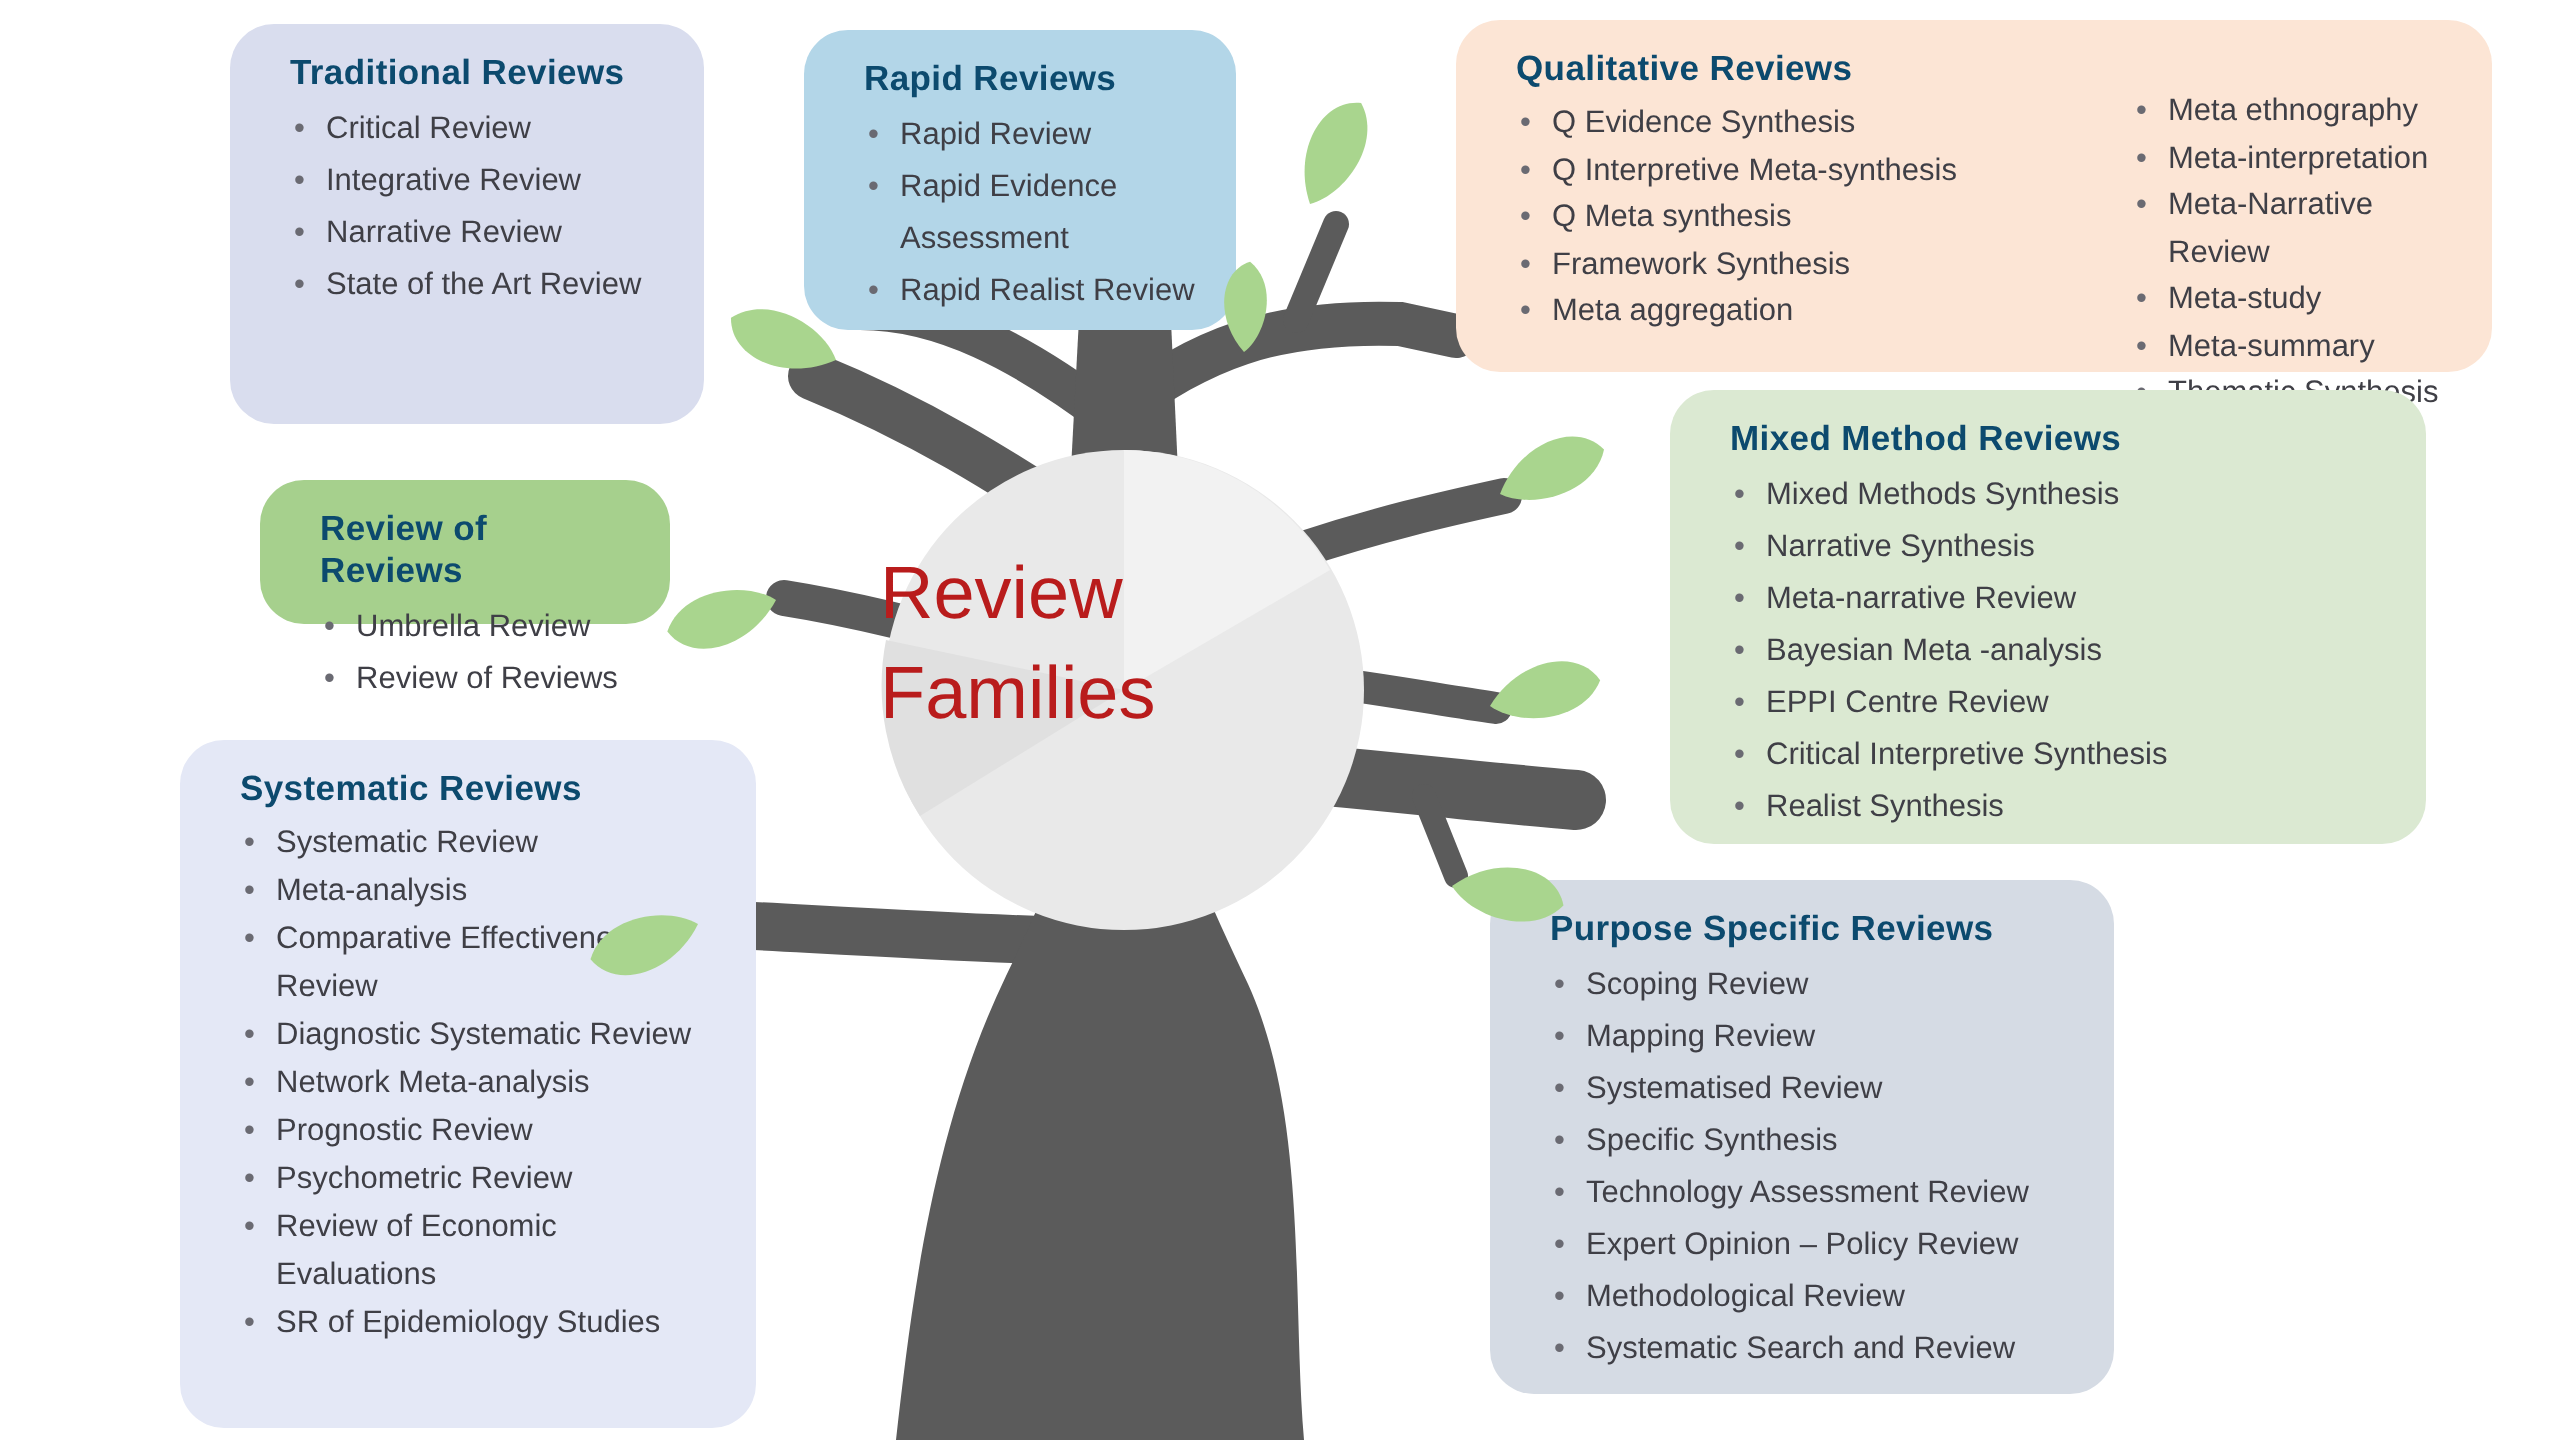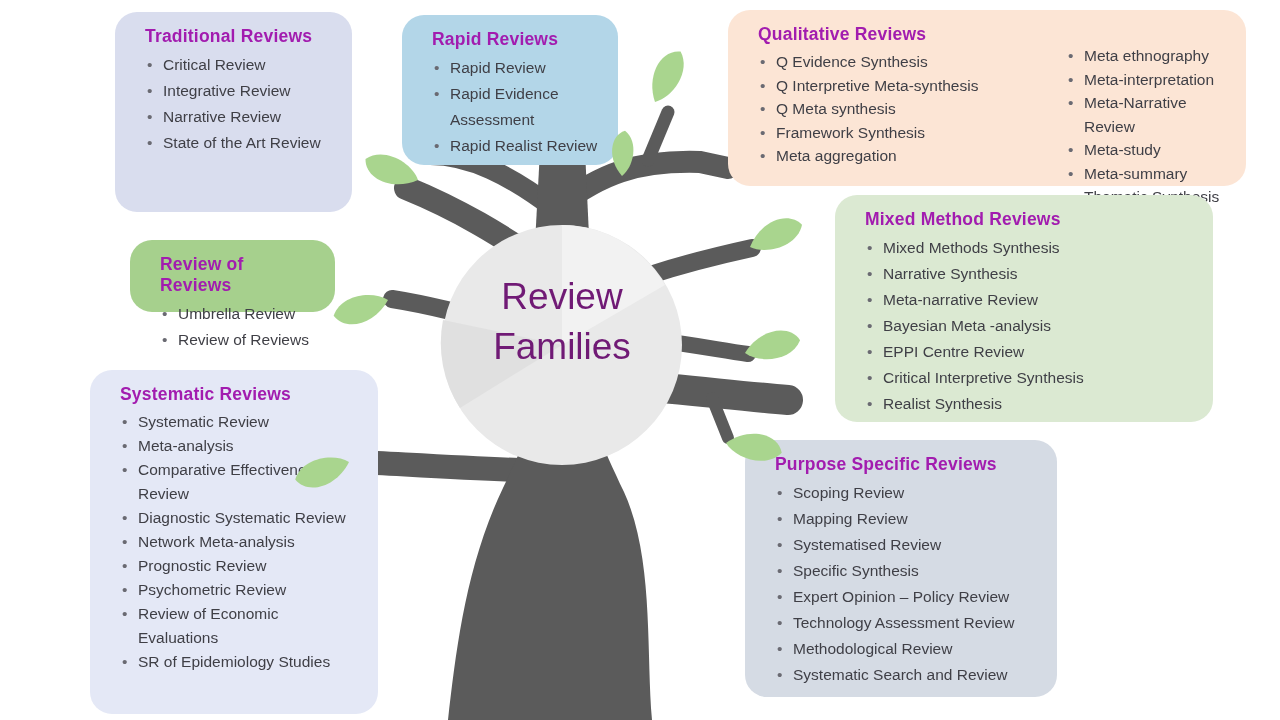--- a/index.html
+++ b/index.html
@@ -4,34 +4,34 @@
 <style>
   * { margin:0; padding:0; box-sizing:border-box; }
   html,body { background:#ffffff; }
   body { font-family:"Liberation Sans", sans-serif; }
   .stage { position:relative; width:1280px; height:720px; background:#ffffff; overflow:hidden; }
   .layer { position:absolute; inset:0; width:1280px; height:720px; pointer-events:none; }
   .layer-tree { z-index:0; }
   .layer-leaves { z-index:2; }
 
   .box { position:absolute; z-index:1; border-radius:22px; padding:10px 16px 10px 18px; color:#3f3f46; }
-  .box h3 { font-size:17.5px; font-weight:bold; color:#a21caf; margin:4px 0 5px 12px; letter-spacing:.2px; }
+  .box h3 { font-size:17.5px; font-weight:bold; color:#0c4a6e; margin:4px 0 5px 12px; letter-spacing:.2px; }
   .box ul { list-style:none; }
   .box li { font-size:15.5px; line-height:26px; padding-left:30px; position:relative; }
   .box li::before { content:"\2022"; position:absolute; left:14px; color:#6a6a72; }
 
   .box-systematic li { line-height:24px; }
   .box-qualitative { display:flex; }
   .box-qualitative .qcol1 { width:308px; flex:0 0 auto; }
   .box-qualitative .qcol2 { flex:1 1 auto; }
   .box-qualitative li { line-height:23.5px; }
   .box-qualitative .qcol2 ul { margin-top:24px; }
 
   .center-title { position:absolute; z-index:1; left:440px; top:272px; width:244px;
-    text-align:center; font-size:37px; line-height:50px; color:#701a75; pointer-events:none; }
+    font-size:37px; line-height:50px; color:#b91c1c; pointer-events:none; }
   .center-title span { display:block; }
 </style>
 </head>
 <body>
 
 <div class="stage">
 
   <svg class="layer layer-tree" viewBox="0 0 1280 720" aria-hidden="true">
 
     <g fill="none" stroke-linecap="round" stroke="#5b5b5b">
@@ -139,22 +139,22 @@
       </ul>
   </div>
 
   <div class="box" style="left: 745px; top: 440px; width: 312px; height: 257px; background-color: rgb(213, 219, 228);">
     <h3>Purpose Specific Reviews</h3>
     <ul>
         <li>Scoping Review</li>
         <li>Mapping Review</li>
         <li>Systematised Review</li>
         <li>Specific Synthesis</li>
+        <li>Technology Assessment Review</li>
         <li>Expert Opinion – Policy Review</li>
-        <li>Technology Assessment Review</li>
         <li>Methodological Review</li>
         <li>Systematic Search and Review</li>
       </ul>
   </div>
 
   <svg class="layer layer-leaves" viewBox="0 0 1280 720" aria-hidden="true">
     <defs>
       <path id="leaf" d="M0,0 C16,-22 46,-26 56,-8 C46,12 14,12 0,0 Z"></path>
     </defs>
     <g fill="#a9d58e">

